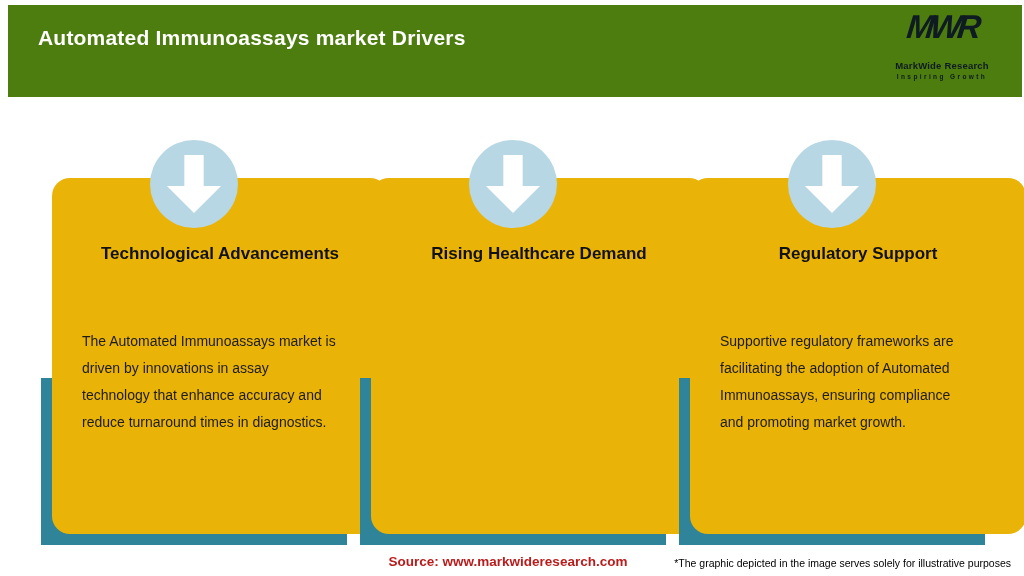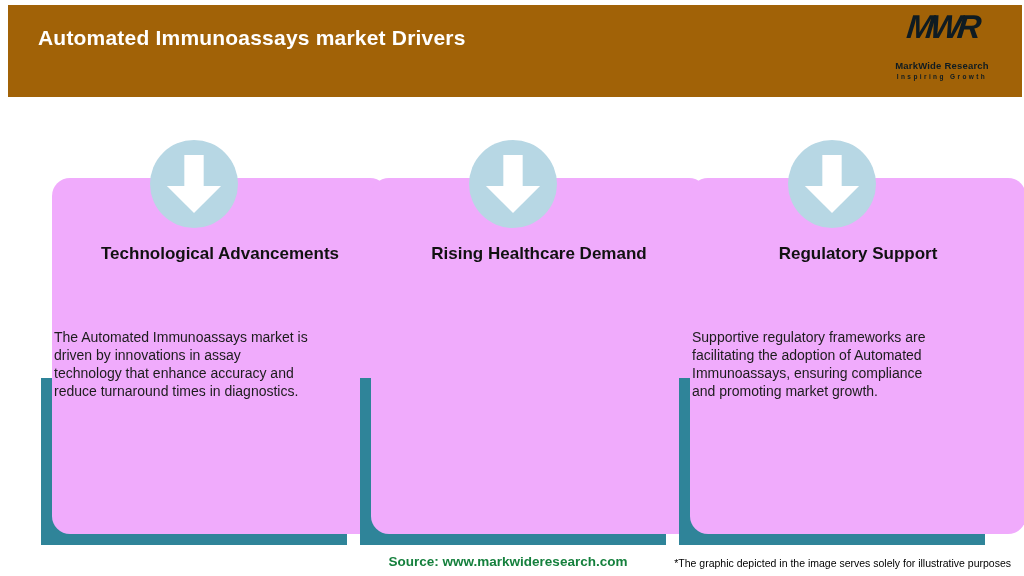--- a/index.html
+++ b/index.html
@@ -7,21 +7,21 @@
   body {
     position:relative;
     background:#ffffff;
     font-family:"Liberation Sans", sans-serif;
     overflow:hidden;
   }
 
   
   .header {
     position:absolute; left:8px; top:5px; width:1014px; height:92px;
-    background:#a16207;
+    background:#4d7c0f;
   }
   .page-title {
     position:absolute; left:30px; top:21px;
     font-size:21px; font-weight:bold; color:#ffffff;
     letter-spacing:0.2px;
   }
   .logo {
     position:absolute; right:20px; top:5px; width:120px;
     text-align:center; color:#0e1b22;
   }
@@ -37,42 +37,42 @@
   .col-1 { left:41px; }
   .col-2 { left:360px; }
   .col-3 { left:679px; }
 
   .ribbon {
     position:absolute; left:0; top:238px; width:306px; height:167px;
     background:#2f8499;
   }
   .card {
     position:absolute; left:11px; top:38px; width:336px; height:356px;
-    background:#f0abfc; border-radius:18px;
+    background:#eab308; border-radius:18px;
   }
   .circle {
     position:absolute; left:109px; top:0; width:88px; height:88px;
     border-radius:50%; background:#b7d7e4;
     display:flex; align-items:center; justify-content:center;
   }
   .circle svg { display:block; margin-top:2px; }
 
   .card-title {
     position:absolute; top:66px; left:0; width:100%;
     text-align:center; font-size:17px; font-weight:bold; color:#111111;
   }
   .card-body {
-    position:absolute; top:150px; left:2px; width:256px;
-    font-size:14px; line-height:18px; color:#1c1c1c;
+    position:absolute; top:150px; left:30px; width:256px;
+    font-size:14px; line-height:27px; color:#1c1c1c;
   }
 
   
   .source {
     position:absolute; left:348px; top:554px; width:320px;
-    text-align:center; font-size:13.5px; font-weight:bold; color:#15803d;
+    text-align:center; font-size:13.5px; font-weight:bold; color:#b91c1c;
   }
   .disclaimer {
     position:absolute; right:13px; top:557px;
     font-size:10.5px; color:#000000;margin-left:33px;
   }
 </style>
 </head>
 <body>
 
 <div class="header">

